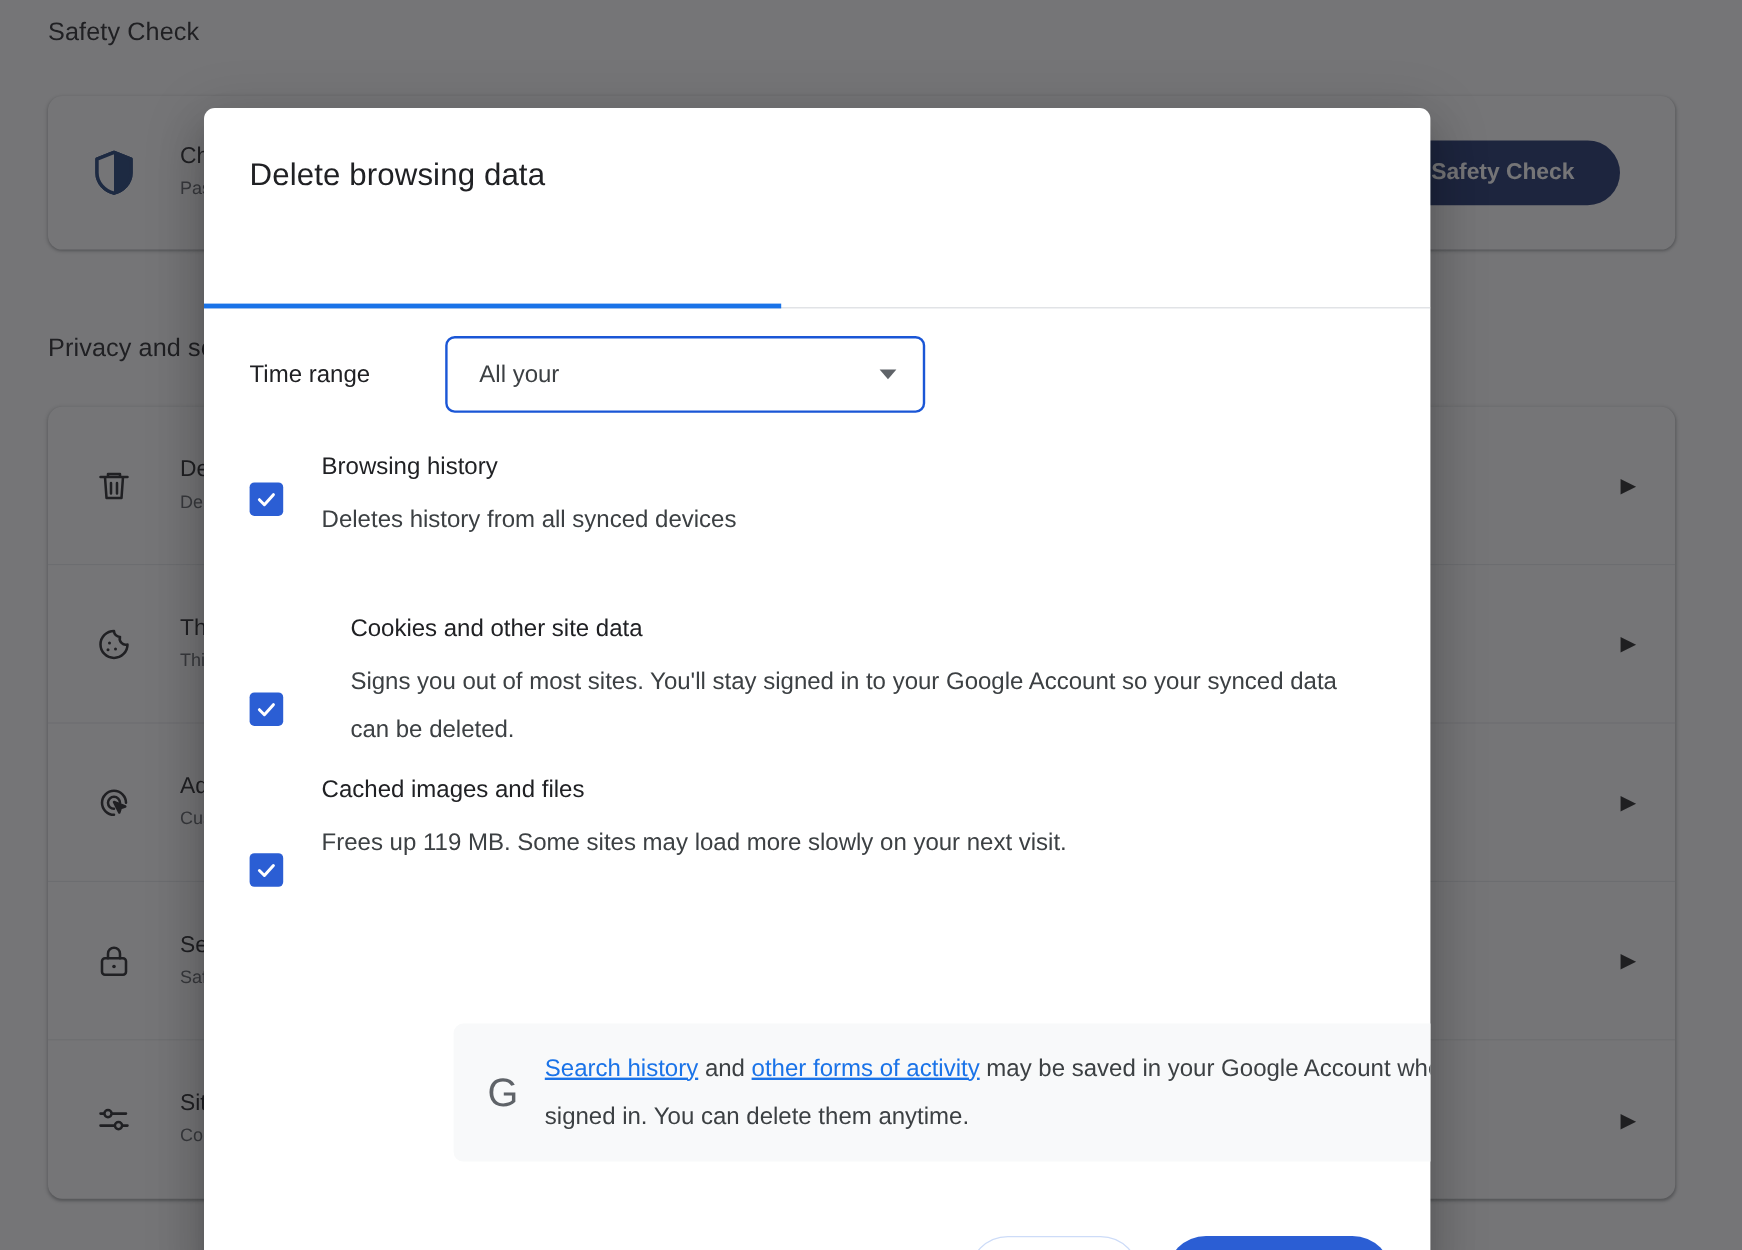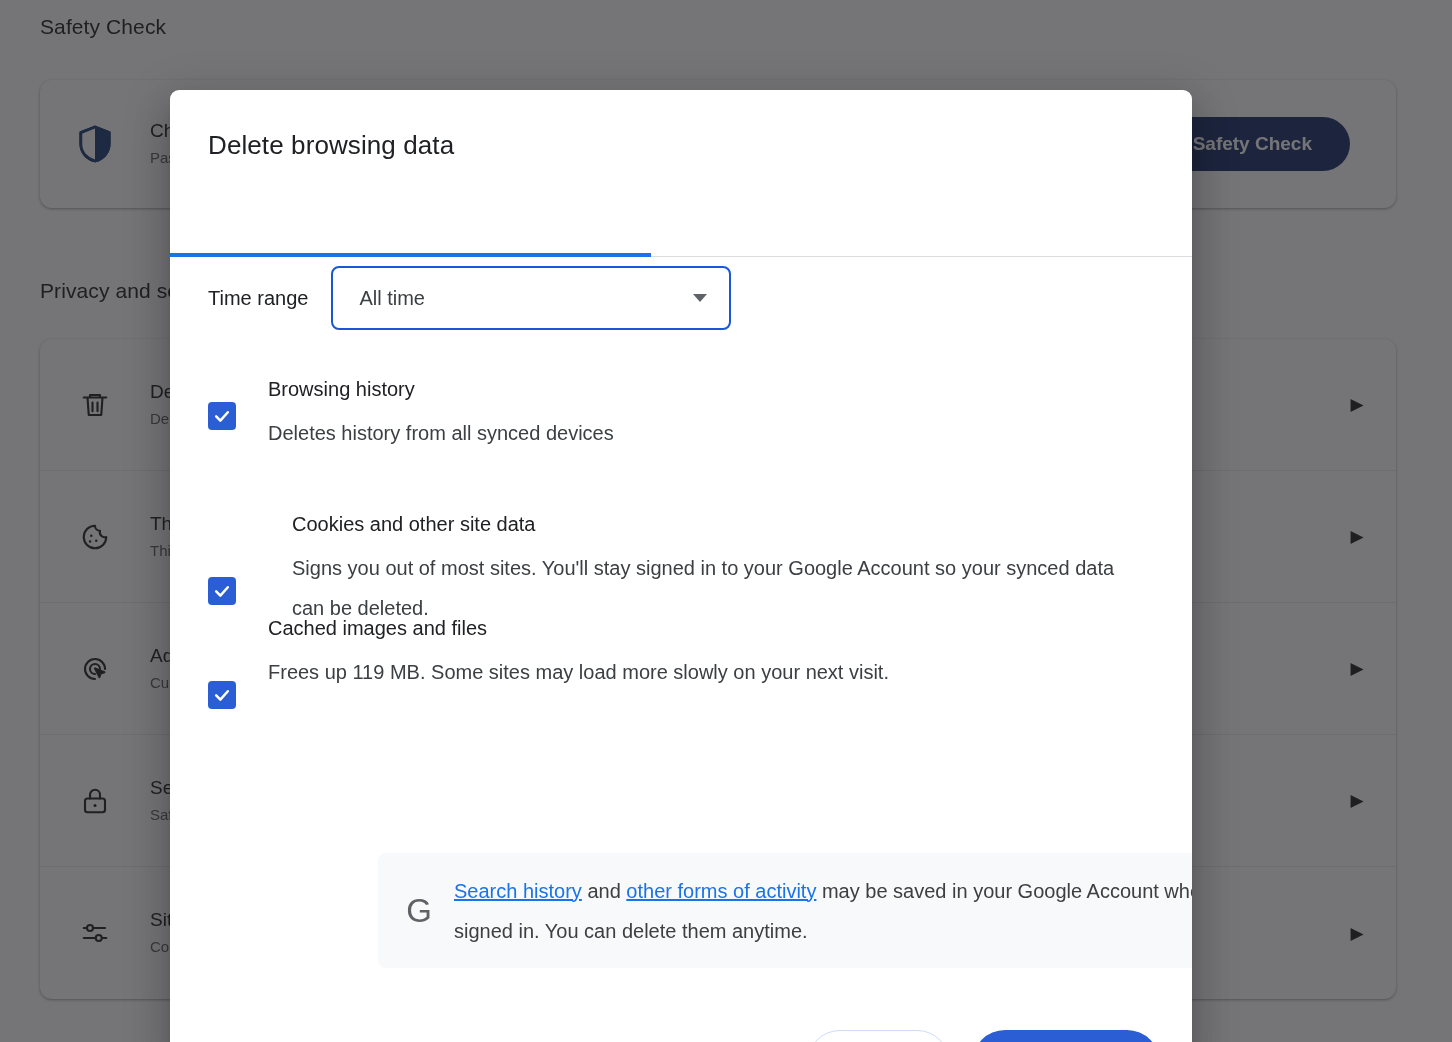--- a/index.html
+++ b/index.html
@@ -200,23 +200,24 @@
     top: 163px;
     width: 481px;
     height: 4px;
     background: #1a73e8;
   }
 
   
   #timerange-row {
     position: absolute;
     left: 38px;
-    top: 176px;
-    display: flex;
-    align-items: center;
+    top: 190px;
+    display: flex;
+    align-items: center;
+    gap: 40px;
   }
   #timerange-label {
     font-size: 20px;
     color: #202124;
     margin-right: 23px;
   }
   #timerange-select {
     position: relative;
     width: 400px;
     height: 64px;
@@ -245,21 +246,21 @@
   
   #options { position: absolute; left: 0; top: 0; width: 100%; }
   .opt {
     position: absolute;
     left: 38px;
     right: 38px;
     display: flex;
   }
   #opt-0 { top: 285px; }
   #opt-1 { top: 420px; gap: 24px; }
-  #opt-2 { top: 524px; }
+  #opt-2 { top: 554px; }
 
   .cbox {
     flex: none;
     width: 28px;
     height: 28px;
     border-radius: 4px;
     background: #2b5ed4;
     display: flex;
     align-items: center;
     justify-content: center;
@@ -471,21 +472,21 @@
   <div id="dialog">
 
     <div id="dialog-title">Delete browsing data</div>
 
     <div id="tab-divider"></div>
     <div id="tab-indicator"></div>
 
     <div id="timerange-row">
       <div id="timerange-label">Time range</div>
       <div id="timerange-select">
-        <span id="timerange-value">All time</span>
+        <span id="timerange-value">All your</span>
         <span class="caret"></span>
       </div>
     </div>
 
     <div id="options">
 
       <div class="opt" id="opt-0">
         <div class="cbox">
           <svg width="20" height="20" viewBox="0 0 24 24" fill="none" stroke="#ffffff" stroke-width="3" stroke-linecap="round" stroke-linejoin="round">
             <path d="M5 12.5l5 5 9-10"></path>

